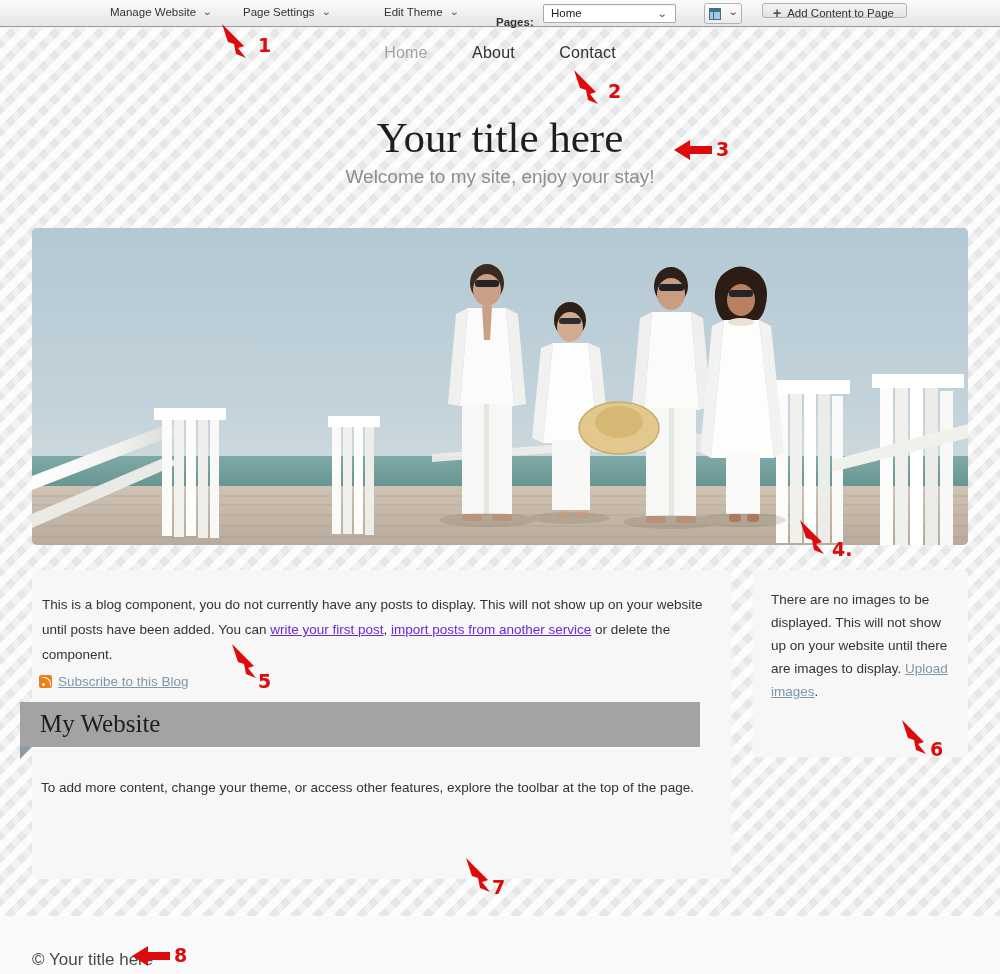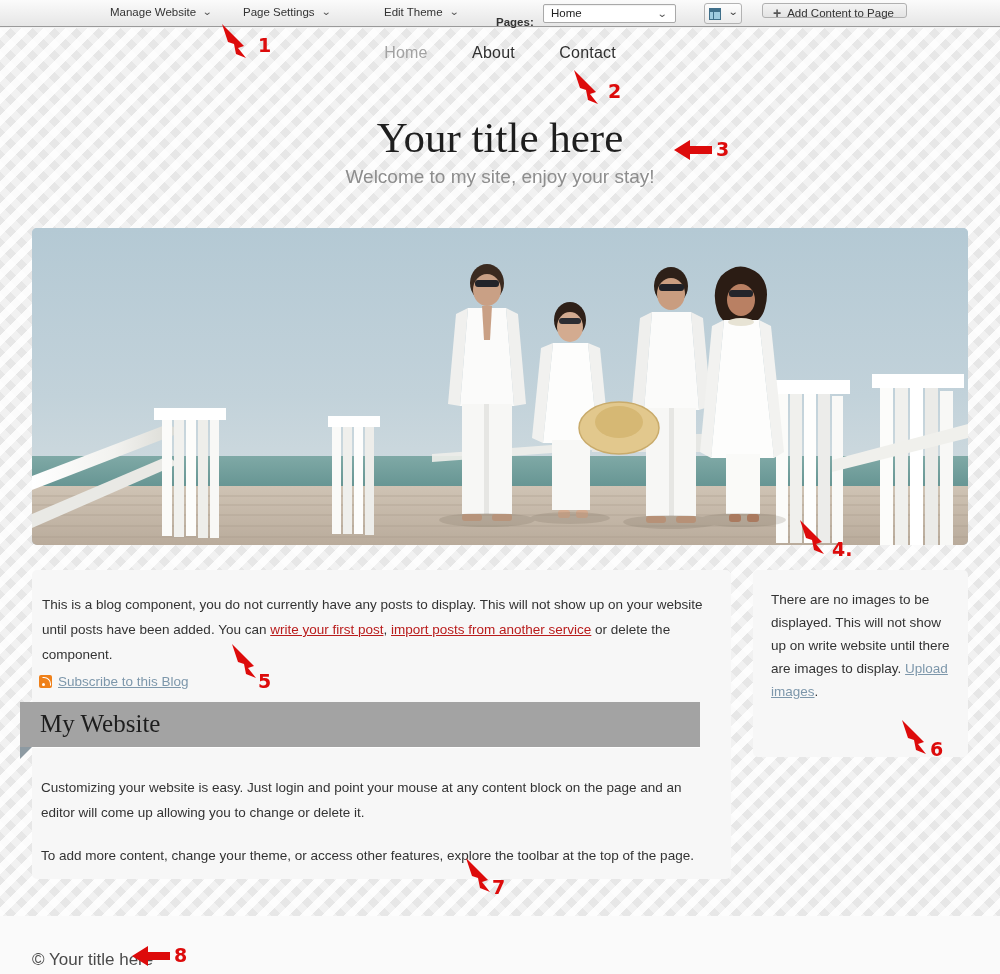--- a/index.html
+++ b/index.html
@@ -205,21 +205,21 @@
     width: 699px; height: 134px;
     padding: 22px 16px 0 10px;
   }
   #blog-text {
     font-size: 13.5px;
     line-height: 25px;
     color: #333;
     margin: 0;
   }
   #blog-text a, .lnk {
-    color: #b91c1c;
+    color: #6d28d9;
     text-decoration: underline;
   }
   #subscribe-row {
     position: absolute;
     left: 39px; top: 674px;
     z-index: 4;
     font-size: 13.5px;
     line-height: 16px;
   }
   #rss-icon {
@@ -546,26 +546,25 @@
 <div id="subscribe-row">
   <span id="rss-icon"></span><a href="#" id="subscribe-link">Subscribe to this Blog</a>
 </div>
 
 <div id="site-card" class="card"></div>
 <div id="site-banner">
   <div id="site-banner-title">My Website</div>
 </div>
 <div id="banner-fold"></div>
 <div id="site-body">
-  <p>Customizing your website is easy. Just login and point your mouse at any content block on the page and an editor will come up allowing you to change or delete it.</p>
   <p>To add more content, change your theme, or access other features, explore the toolbar at the top of the page.</p>
 </div>
 
 <div id="photos-card" class="card">
-  <p id="photos-text"><span>There are no images to be displayed. This will not show up on write website until there are images to display. </span><a href="#">Upload images</a><span>.</span></p>
+  <p id="photos-text"><span>There are no images to be displayed. This will not show up on your website until there are images to display. </span><a href="#">Upload images</a><span>.</span></p>
 </div>
 
 <div id="footer-text">© Your title here</div>
 
 <div class="anno" style="left:218px; top:22px; width:60px; height:38px;">
   <svg width="60" height="38" viewBox="0 0 60 38">
     <path d="M4 2 L26 24 L20 26 L28 36 L18 32 L16 22 L10 20 Z" fill="#dd0b0b"></path>
   </svg>
   <span class="num" style="left:40px; top:14px;">1</span>
 </div>

